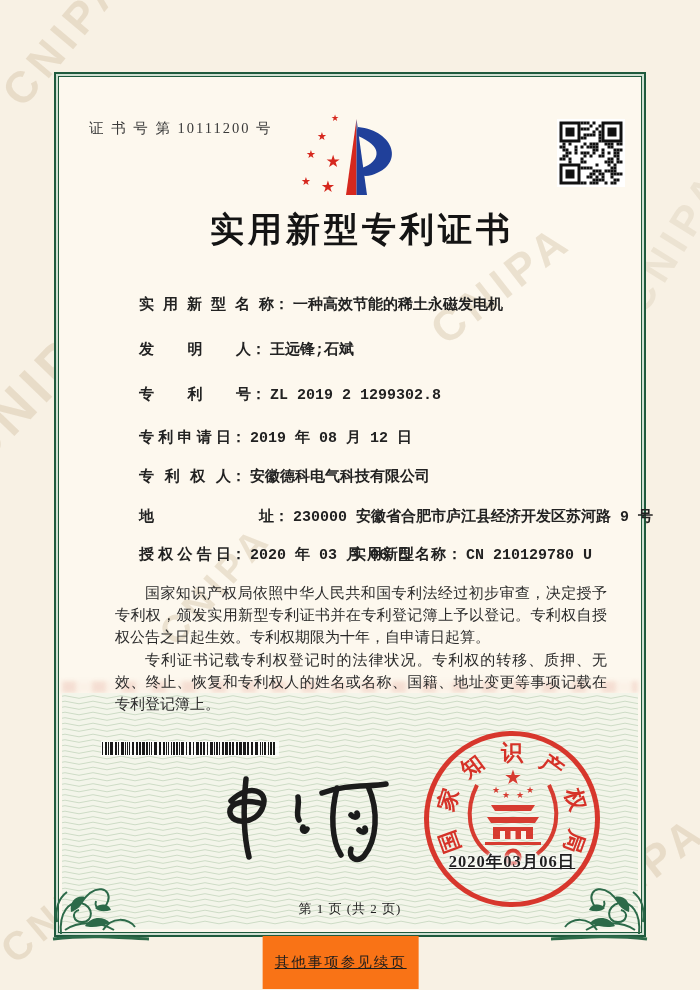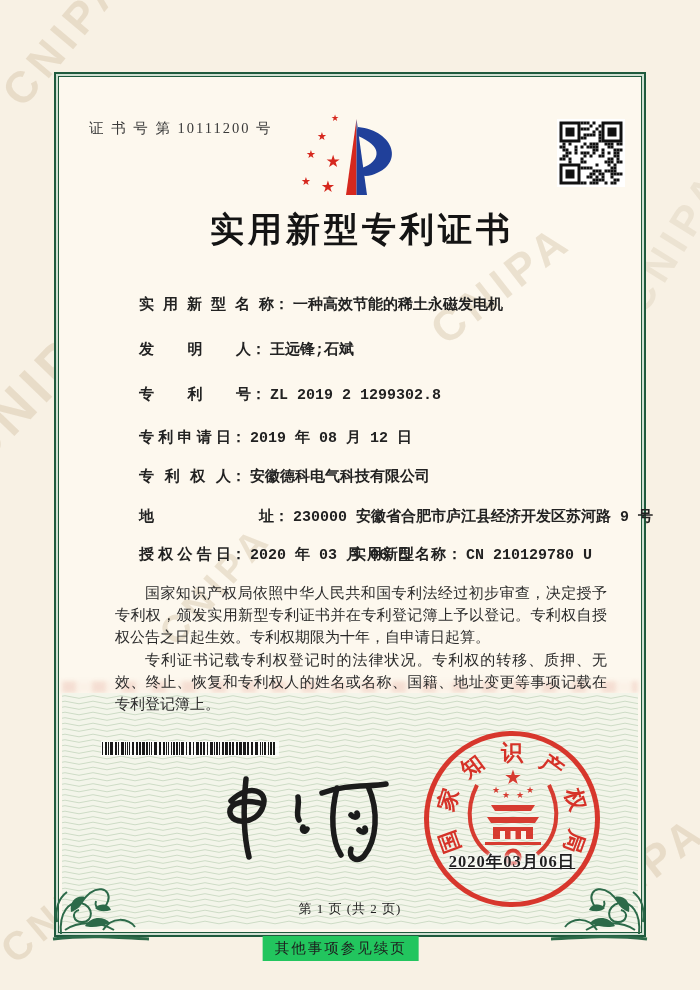--- a/index.html
+++ b/index.html
@@ -73,21 +73,21 @@
   .sealdate{
     position:absolute;left:8px;top:120px;width:160px;text-align:center;
     font-size:16.5px;font-weight:bold;letter-spacing:1px;color:#1f1f1f;
     text-shadow:0 0 2px #fff,0 0 4px #fff,0 0 6px rgba(255,255,255,.8);
     text-decoration:underline;
   }
   
   .pagefoot{position:absolute;left:0;bottom:14px;width:100%;text-align:center;font-size:13px;color:#222;z-index:4;letter-spacing:1px;}
   .contnote{
     position:absolute;left:50%;top:936px;transform:translateX(-56%);z-index:2;
-    background:#22c55e;padding:3px 12px;font-size:14.5px;letter-spacing:2px;color:#1d1d1d;
+    background:#f97316;padding:17px 12px;font-size:14.5px;letter-spacing:2px;color:#1d1d1d;text-decoration:underline;
   }
 </style>
 </head>
 <body>
 
 <span class="wm" style="left:-18px;top:12px;font-size:44px;transform:rotate(-50deg);">CNIPA</span>
 <span class="wm" style="left:612px;top:296px;font-size:42px;transform:rotate(-58deg);transform-origin:0 0;color:rgba(198,176,144,.22);">CNIPA</span>
 <span class="wm" style="left:-58px;top:436px;font-size:56px;transform:rotate(-46deg);transform-origin:0 0;">CNIPA</span>
 <span class="wm" style="left:556px;top:906px;font-size:44px;transform:rotate(-38deg);transform-origin:0 0;">CNIPA</span>
 <span class="wm" style="left:-8px;top:938px;font-size:40px;transform:rotate(-40deg);transform-origin:0 0;">CNIPA</span>

